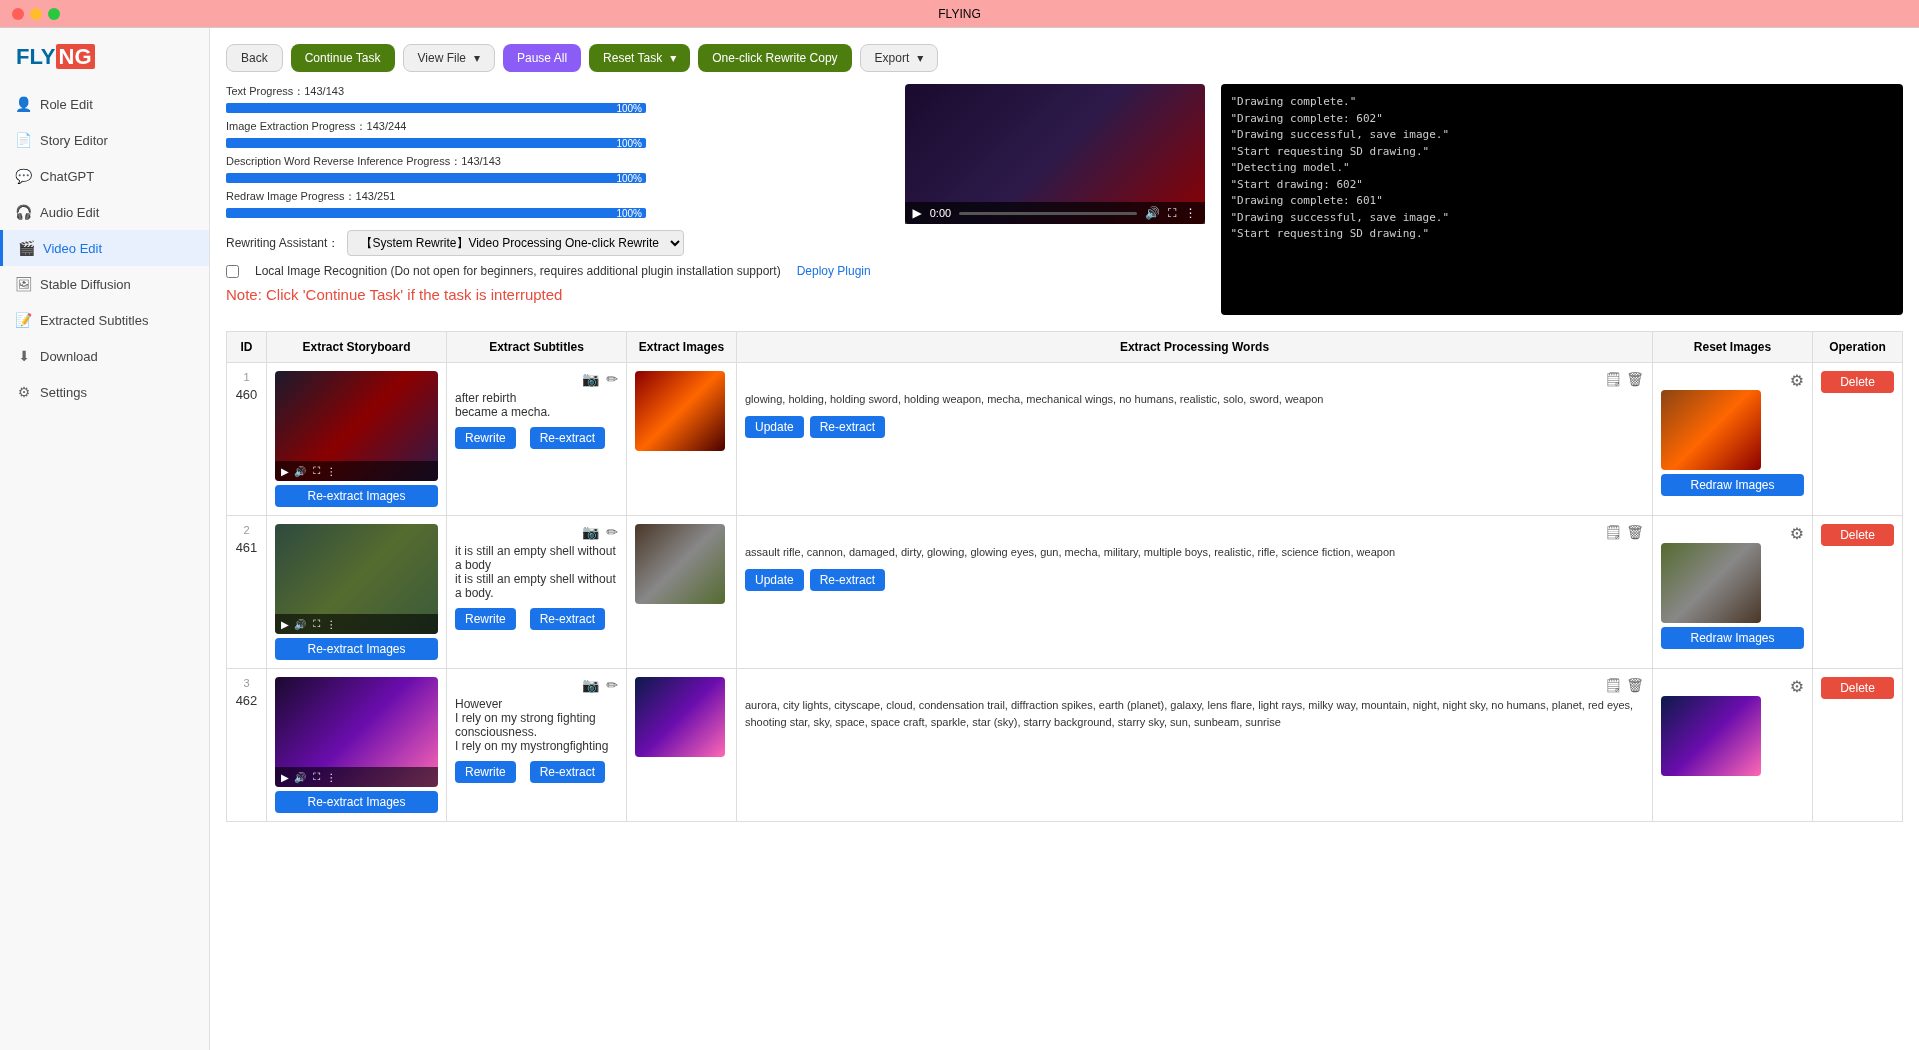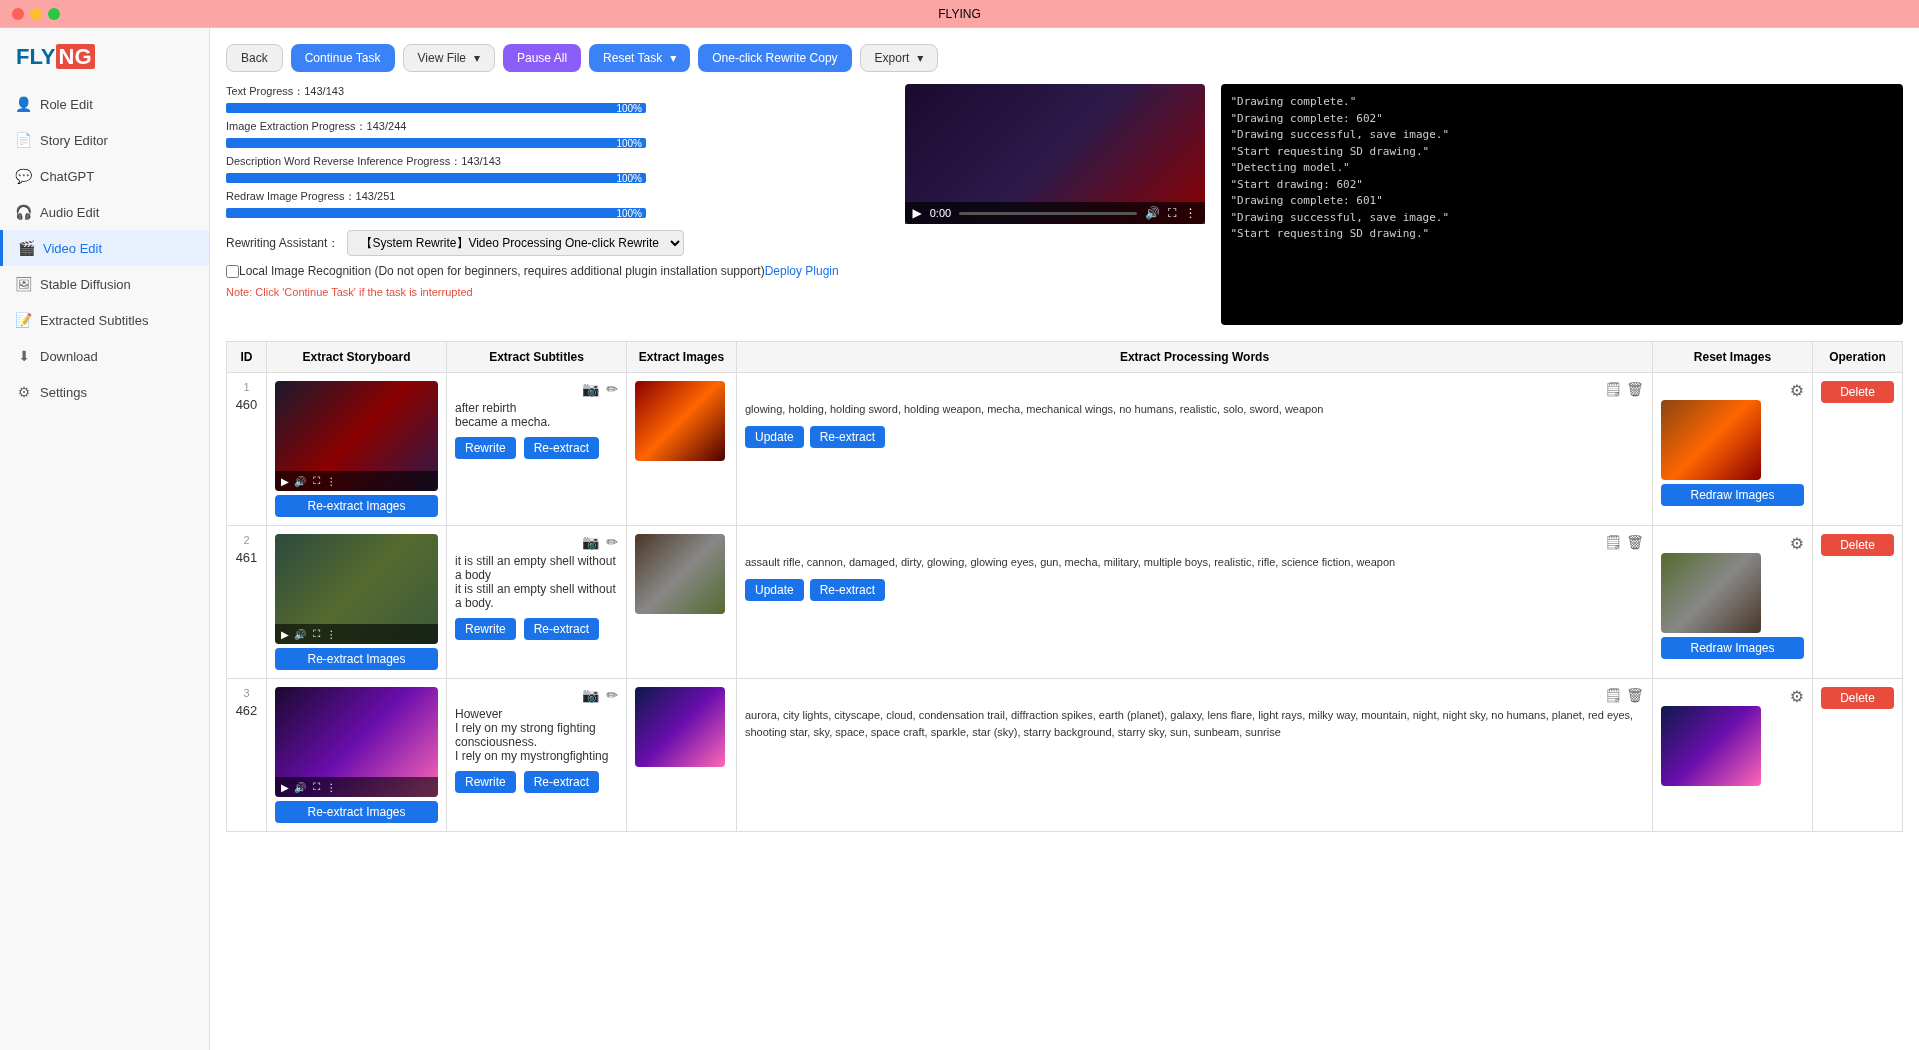--- a/index.html
+++ b/index.html
@@ -22,40 +22,40 @@
     .sidebar-nav { display: flex; flex-direction: column; }
     .nav-item { display: flex; align-items: center; gap: 8px; padding: 10px 16px; cursor: pointer; color: #444; font-size: 13px; }
     .nav-item.active { background: #e8f0fe; color: #1a73e8; border-left: 3px solid #1a73e8; }
     .nav-icon { width: 16px; height: 16px; display: flex; align-items: center; justify-content: center; color: #666; font-size: 14px; }
 
     .main { flex: 1; overflow-y: auto; padding: 16px; background: #fff; }
     
     .toolbar { display: flex; gap: 8px; flex-wrap: wrap; margin-bottom: 12px; }
     .btn { padding: 6px 14px; border: none; border-radius: 8px; cursor: pointer; font-size: 12px; display: flex; align-items: center; gap: 4px; }
     .btn-default { background: #f0f0f0; border: 1px solid #ccc; color: #333; }
-    .btn-primary { background: #3b82f6; color: #fff; }
+    .btn-primary { background: #4d7c0f; color: #fff; }
     .btn-danger { background: #8b5cf6; color: #fff; }
     .btn-dropdown::after { content: '▾'; margin-left: 4px; }
 
     .progress-section { margin-bottom: 12px; }
     .progress-row { display: flex; align-items: center; gap: 8px; margin-bottom: 4px; }
     .progress-label { font-size: 11px; color: #333; width: 300px; flex-shrink: 0; }
     .progress-bar-wrap { flex: 1; background: #e0e0e0; border-radius: 2px; height: 10px; position: relative; max-width: 420px; }
     .progress-bar-fill { background: #1a73e8; height: 100%; border-radius: 2px; }
     .progress-pct { font-size: 10px; position: absolute; right: 4px; top: 50%; transform: translateY(-50%); color: #fff; }
 
     .rewriting-row { display: flex; align-items: center; gap: 8px; margin-bottom: 8px; }
     .rewriting-label { font-size: 12px; color: #333; }
     .rewriting-select { padding: 4px 8px; border: 1px solid #ccc; border-radius: 4px; font-size: 12px; min-width: 300px; }
 
-    .checkbox-row { display: flex; align-items: center; gap: 0; margin-bottom: 8px; }
+    .checkbox-row { display: flex; align-items: center; gap: 16px; margin-bottom: 8px; }
     .checkbox-label { font-size: 12px; color: #333; }
     .deploy-link { color: #1a73e8; font-size: 12px; cursor: pointer; }
 
-    .note-text { color: #e74c3c; font-size: 11px; margin-bottom: 27px; }
+    .note-text { color: #e74c3c; font-size: 15px; margin-bottom: 12px; }
 
     .top-area { display: flex; gap: 16px; margin-bottom: 16px; }
     .video-preview { width: 300px; flex-shrink: 0; }
     .video-preview video, .video-box { width: 100%; height: 140px; background: #000; border-radius: 4px; }
     .log-box { flex: 1; background: #000; color: #ccc; font-size: 11px; padding: 10px; border-radius: 4px; font-family: monospace; line-height: 1.5; }
 
     .data-table { width: 100%; border-collapse: collapse; font-size: 12px; }
     .data-table th { background: #f5f5f5; border: 1px solid #ddd; padding: 8px; text-align: center; font-weight: 600; }
     .data-table td { border: 1px solid #ddd; padding: 8px; vertical-align: top; }
     .data-table .td-id { text-align: center; width: 40px; vertical-align: top; }
@@ -65,21 +65,21 @@
     .data-table .td-desc { }
     .data-table .td-reset { width: 160px; }
     .data-table .td-op { width: 90px; }
 
     .storyboard-thumb { width: 100%; height: 110px; background: #222; border-radius: 4px; object-fit: cover; display: flex; align-items: center; justify-content: center; color: #888; font-size: 20px; position: relative; overflow: hidden; }
     .re-extract-btn { background: #1a73e8; color: #fff; border: none; border-radius: 4px; padding: 4px 10px; cursor: pointer; font-size: 12px; width: 100%; margin-top: 4px; }
 
     .subtitle-icons { display: flex; justify-content: flex-end; gap: 6px; margin-bottom: 4px; }
     .icon-btn { background: none; border: none; cursor: pointer; color: #666; font-size: 14px; }
     .subtitle-text { font-size: 12px; color: #333; margin-bottom: 8px; }
-    .subtitle-actions { display: flex; gap: 8px; }
+    .subtitle-actions { display: flex; gap: 14px; }
     .btn-rewrite { background: #1a73e8; color: #fff; border: none; border-radius: 4px; padding: 4px 10px; cursor: pointer; font-size: 12px; }
     .btn-reextract { background: #1a73e8; color: #fff; border: none; border-radius: 4px; padding: 4px 10px; cursor: pointer; font-size: 12px; }
 
     .extract-img { width: 90px; height: 80px; background: #444; border-radius: 4px; }
 
     .desc-icons { display: flex; justify-content: flex-end; gap: 4px; margin-bottom: 4px; }
     .desc-text { font-size: 11px; color: #333; line-height: 1.5; margin-bottom: 8px; }
     .desc-actions { display: flex; gap: 6px; }
     .btn-update { background: #1a73e8; color: #fff; border: none; border-radius: 4px; padding: 4px 10px; cursor: pointer; font-size: 12px; }
     .btn-reextract2 { background: #1a73e8; color: #fff; border: none; border-radius: 4px; padding: 4px 10px; cursor: pointer; font-size: 12px; }

